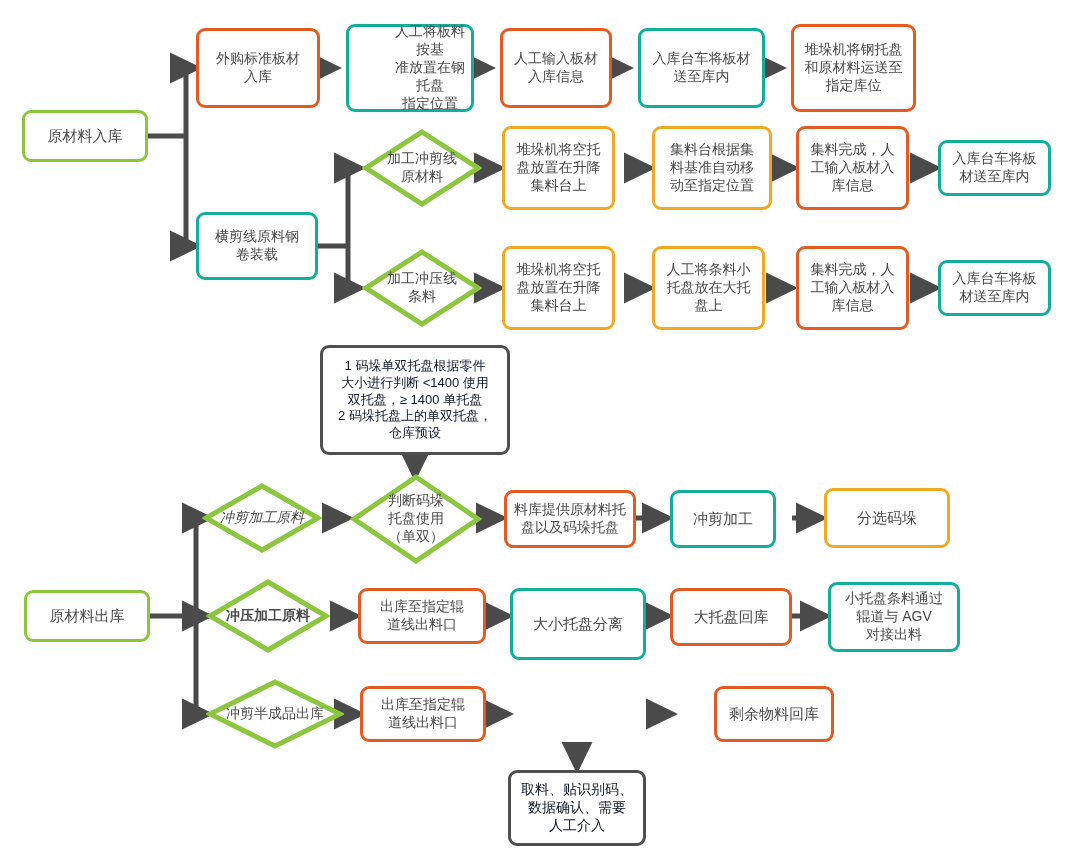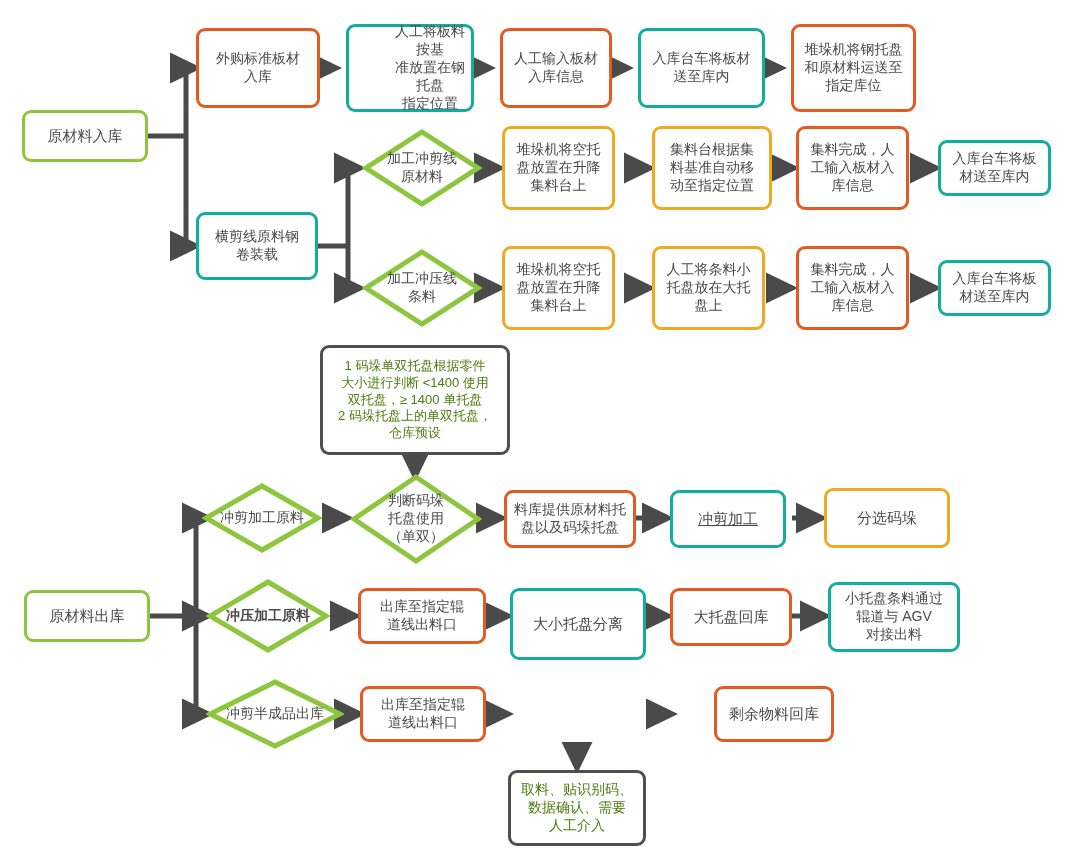--- a/index.html
+++ b/index.html
@@ -42,21 +42,21 @@
   
   .proc {
     border-style: solid;
     border-width: 3px;
     border-radius: 9px;
   }
   
   .note {
     border: 3px solid #4f4f4f;
     border-radius: 9px;
-    color: #4d7c0f;
+    color: #0f172a;
   }
   
   .dia {
     background: transparent;
     border: none;
   }
   .dia svg {
     position: absolute;
     left: 0; top: 0;
     width: 100%; height: 100%;
@@ -237,21 +237,21 @@
 大小进行判断 &lt;1400 使用
 双托盘，≥ 1400 单托盘
 2 码垛托盘上的单双托盘，
 仓库预设</span>
   </div>
 
   <div class="node proc fs15" style="left:24px; top:590px; width:126px; height:52px; border-color:#8CC63E;">
     <span class="lbl">原材料出库</span>
   </div>
 
-  <div class="node dia fs14" style="left:202px; top:482px; width:120px; height:72px;">
+  <div class="node dia fs14" style="left:202px; top:482px; width:120px; height:72px;font-style:italic;">
     <svg viewBox="0 0 120 72" preserveAspectRatio="none">
       <polygon points="60,4 116,36 60,68 4,36" fill="#ffffff" stroke="#8CC63E" stroke-width="5"></polygon>
     </svg>
     <span class="lbl">冲剪加工原料</span>
   </div>
 
   <div class="node dia fs14" style="left:206px; top:578px; width:124px; height:76px;font-weight:bold;">
     <svg viewBox="0 0 124 76" preserveAspectRatio="none">
       <polygon points="62,4 120,38 62,72 4,38" fill="#ffffff" stroke="#8CC63E" stroke-width="5"></polygon>
     </svg>
@@ -272,21 +272,21 @@
     <span class="lbl">判断码垛
 托盘使用
 （单双）</span>
   </div>
 
   <div class="node proc fs14" style="left:504px; top:490px; width:132px; height:58px; border-color:#E35B20;">
     <span class="lbl">料库提供原材料托
 盘以及码垛托盘</span>
   </div>
 
-  <div class="node proc fs15" style="left:670px; top:490px; width:116px; height:58px; border-color:#12AE9A;text-decoration:underline;">
+  <div class="node proc fs15" style="left:670px; top:490px; width:106px; height:58px; border-color:#12AE9A;">
     <span class="lbl">冲剪加工</span>
   </div>
 
   <div class="node proc fs15" style="left:824px; top:488px; width:126px; height:60px; border-color:#EFAA22;">
     <span class="lbl">分选码垛</span>
   </div>
 
   <div class="node proc fs14" style="left:358px; top:588px; width:128px; height:56px; border-color:#E35B20;">
     <span class="lbl">出库至指定辊
 道线出料口</span>

